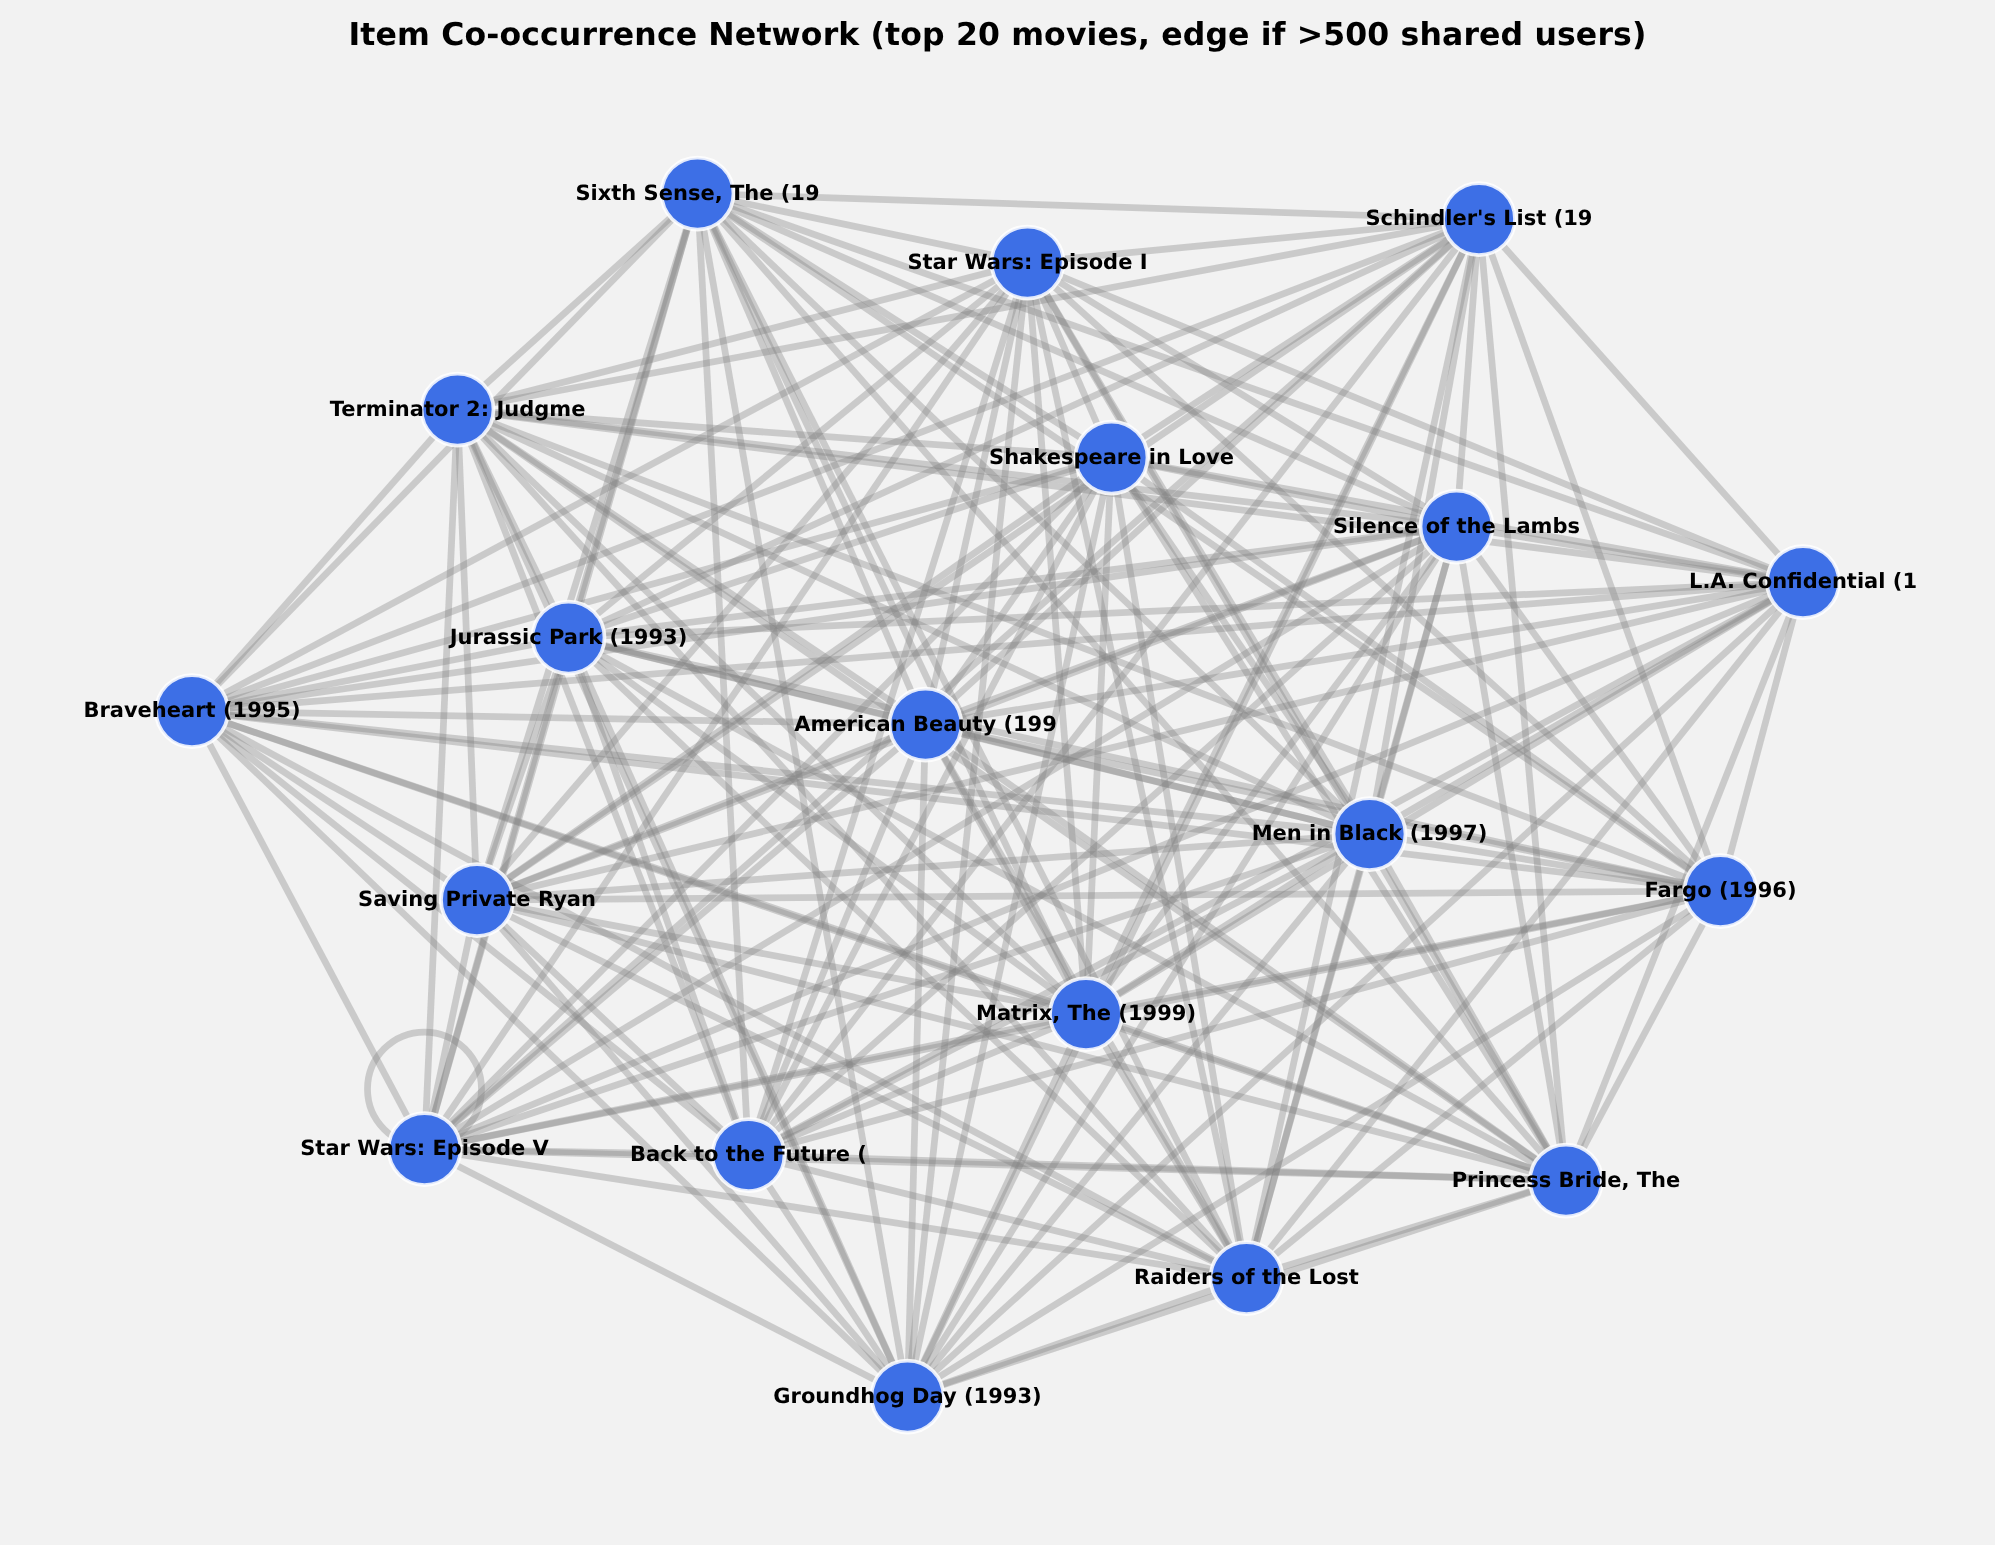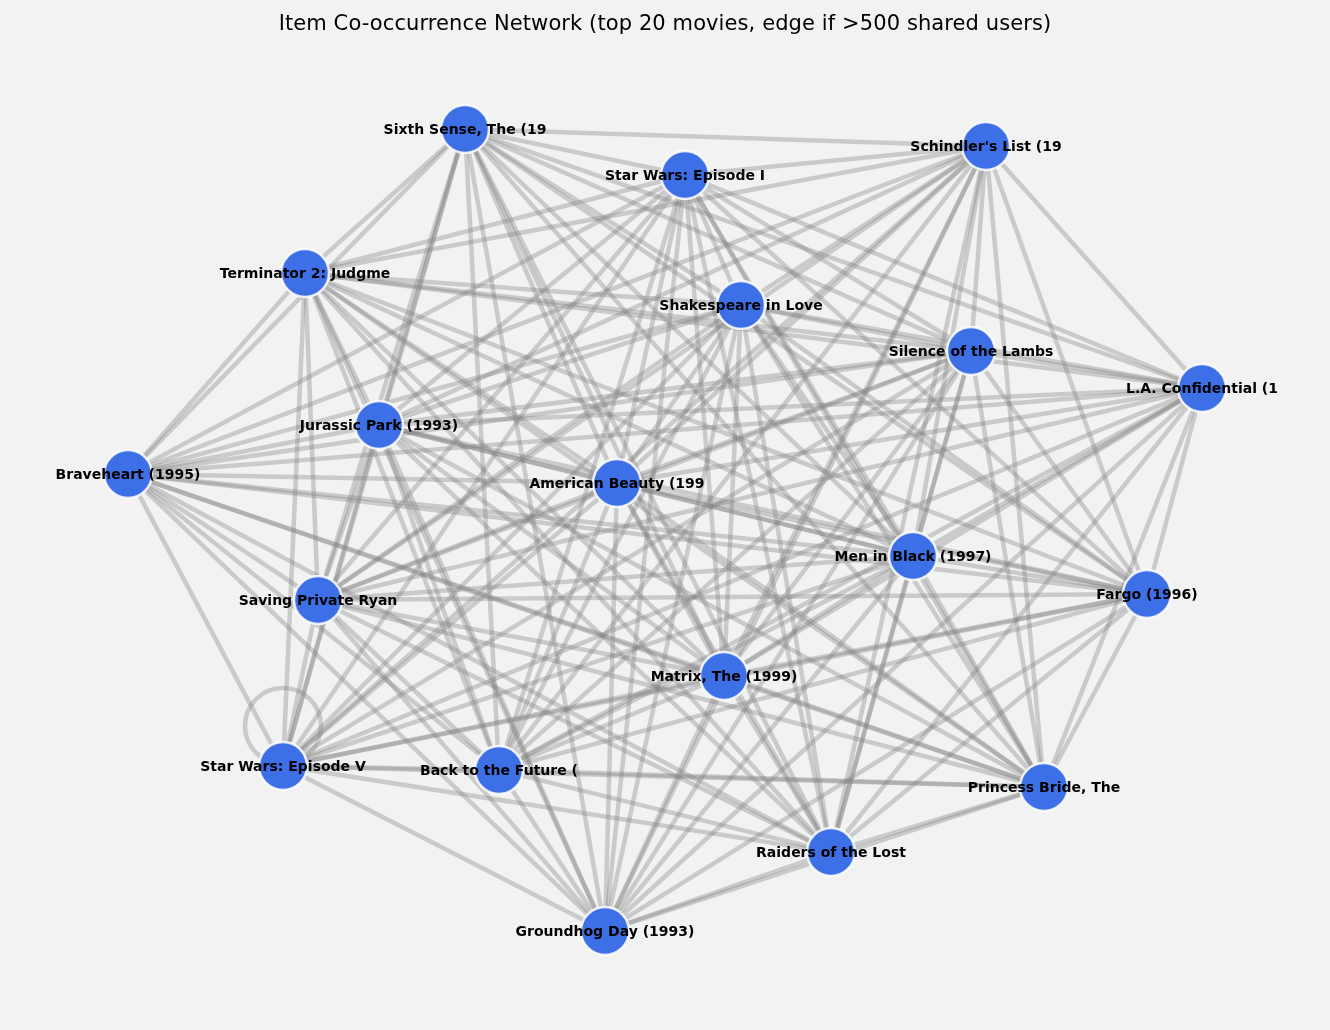--- a/index.html
+++ b/index.html
@@ -4,21 +4,21 @@
   <style>
     html, body { margin: 0; padding: 0; }
     body {
       width: 1330px; height: 1030px;
       background: #f2f2f2;
       font-family: "DejaVu Sans", sans-serif;
       position: relative; overflow: hidden;
     }
     #title {
       position: absolute; left: 0; top: 11px; width: 1330px;
-      text-align: center; font-weight: normal; font-size: 21px;
+      text-align: center; font-weight: bold; font-size: 21px;
       color: #000; letter-spacing: 0.1px;
     }
     #graph { position: absolute; left: 0; top: 0; }
     .edge { stroke: #808080; stroke-opacity: 0.35; stroke-width: 4.5; fill: none; }
     .node-circle { fill: #3d6fe6; stroke: #ffffff; stroke-width: 2.5; stroke-opacity: 0.85; }
     .node-label {
       font-family: "DejaVu Sans", sans-serif; font-weight: bold; font-size: 14px;
       fill: #000; text-anchor: middle; dominant-baseline: central;
     }
   </style>

